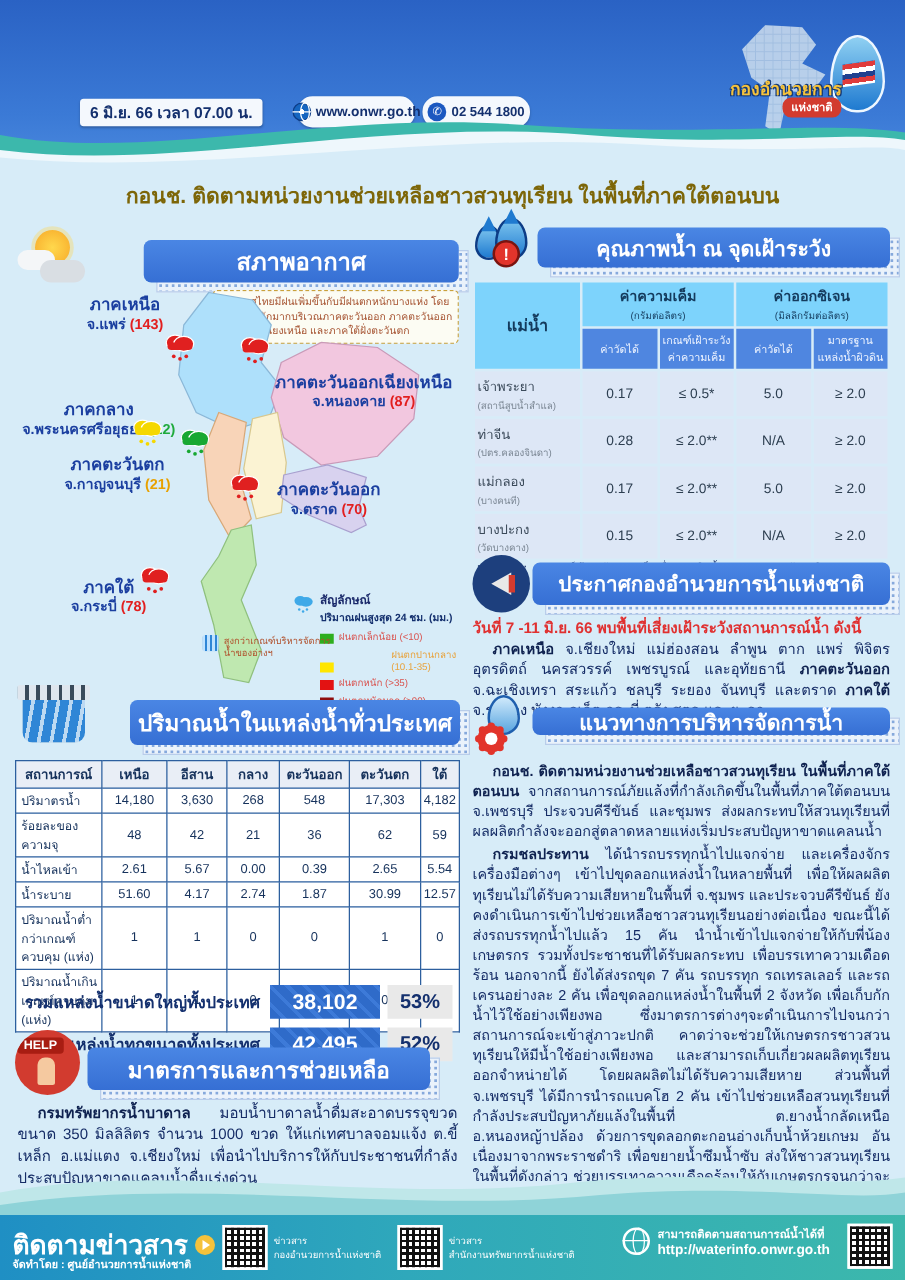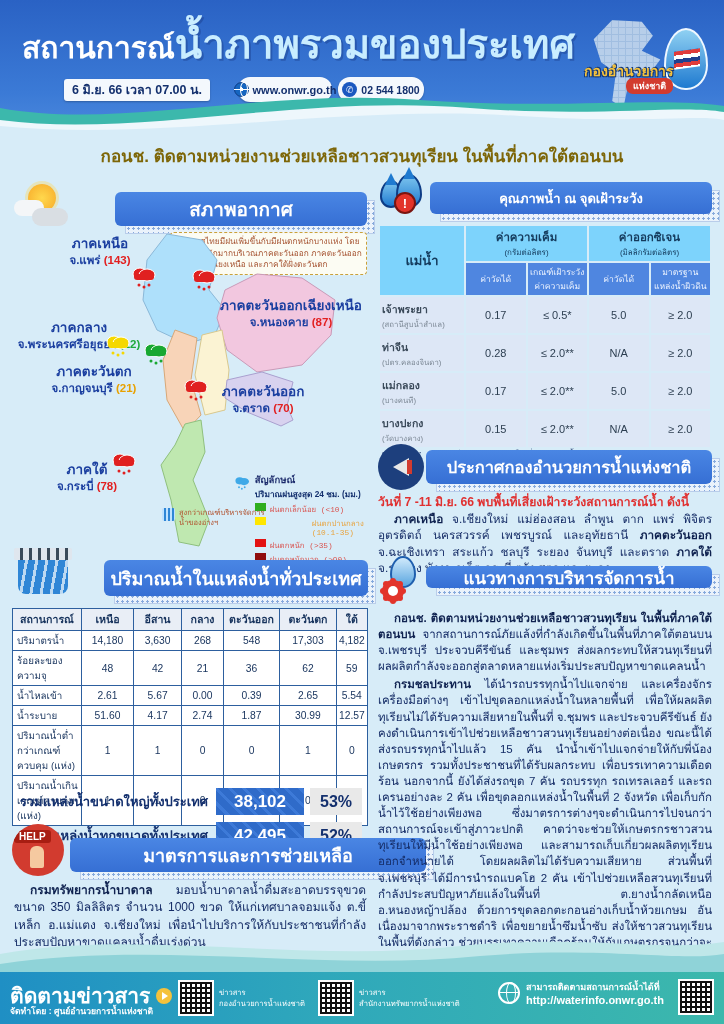--- a/index.html
+++ b/index.html
@@ -51,21 +51,21 @@
   
   .panel { position:absolute; }
   .note-box { position:absolute; border:1.5px dashed #c9a13b; background:rgba(255,253,242,.92);
     color:#a4502e; font-size:8.3px; line-height:1.4; text-align:center; padding:3px 4px; border-radius:4px; }
   .region { position:absolute; text-align:center; color:#1b3fa0; line-height:1.25; }
   .region .rname { font-weight:bold; font-size:13.5px; }
   .region .rprov { font-weight:bold; font-size:11.5px; }
   .legend { position:absolute; font-size:7.8px; color:#1b2a6b; }
   .legend .lg-title { font-weight:bold; font-size:9.5px; }
   .legend .lg-sub { font-weight:bold; font-size:8.3px; color:#14306e; }
-  .lg-item { display:flex; align-items:flex-start; gap:4px; margin-top:2px;font-family:Liberation Mono, monospace; }
+  .lg-item { display:flex; align-items:flex-end; gap:4px; margin-top:2px; }
   .lg-sw { width:11px; height:8px; flex:0 0 auto; }
   .resv-note { position:absolute; display:flex; gap:4px; align-items:flex-start; color:#b0502c; font-size:7.5px; line-height:1.3; }
   .resv-ic { width:13px; height:13px; background:#2f86d6; border-radius:2px; flex:0 0 auto;
     background-image:repeating-linear-gradient(90deg,#bfe2ff 0 2px,transparent 2px 4px); }
   .sun-ic { position:absolute; width:56px; height:50px; }
   .sun-core { position:absolute; left:14px; top:2px; width:28px; height:28px; border-radius:50%;
     background:radial-gradient(circle,#ffd84d,#f7a928); box-shadow:0 0 0 3px rgba(255,216,77,.35); }
   .sun-cloud1 { position:absolute; left:0; top:18px; width:30px; height:16px; border-radius:10px; background:#f4f6f8; }
   .sun-cloud2 { position:absolute; left:18px; top:26px; width:36px; height:18px; border-radius:12px; background:#d9dee3; }
 
@@ -83,21 +83,21 @@
     background:#e9e9e9; color:#14306e; font-weight:bold; font-size:16px; }
 
   
   table.qual { border-collapse:separate; border-spacing:2px; width:334px; table-layout:fixed; }
   table.qual th, table.qual td { padding:2px; }
   .q-teal { background:#7dd3fc; color:#143a5c; font-weight:bold; text-align:center; }
   .q-teal .unit { font-weight:normal; font-size:8px; display:block; }
   .q-blue { background:#4f86e0; color:#eef4ff; font-size:8.6px; text-align:center; font-weight:normal; }
   .q-cell { background:#dde7f6; color:#2c3e50; font-size:11px; text-align:center; }
   .q-river { background:#dde7f6; text-align:left; padding-left:6px; color:#3b4a5a; }
-  .q-river .rv { font-weight:bold; font-size:10.5px; display:block; }
+  .q-river .rv { font-weight:normal; font-size:10.5px; display:block; }
   .q-river .st { font-size:7.8px; color:#7b8794; display:block; }
   .q-notes { font-size:8.4px; color:#314a7e; line-height:1.5; }
   .q-notes .nlabel { font-weight:bold; margin-right:8px; }
 
   
   .body-text { color:#152c66; text-align:justify; }
   .red-intro { color:#e03030; font-weight:bold; }
   .indent { text-indent:16px; }
 
   
@@ -145,23 +145,20 @@
   .f-info .l1 { font-size:9px; font-weight:bold; }
   .f-info .l2 { font-size:11px; font-weight:bold; }
   .f-globe { width:22px; height:22px; border:2px solid #fff; border-radius:50%; position:relative; flex:0 0 auto; }
   .f-globe::after { content:""; position:absolute; left:35%; top:-2px; bottom:-2px; width:45%; border:1.5px solid #fff; border-radius:50%; }
   .f-globe::before { content:""; position:absolute; top:45%; left:-2px; right:-2px; border-top:1.5px solid #fff; }
 </style>
 </head>
 <body>
 
 <div class="banner">
-  <div class="title-row">
-    <span class="title-prefix">สถานการณ์</span><span class="title-main">น้ำภาพรวมของประเทศ</span>
-  </div>
   <div class="pill date">6 มิ.ย. 66  เวลา 07.00 น.</div>
   <div class="pill www">
     <span class="globe-ic"></span>
     <span>www.onwr.go.th</span>
   </div>
   <div class="pill tel">
     <span class="tel-ic">✆</span>
     <span>02 544 1800</span>
   </div>
   <div class="logo">
@@ -406,36 +403,36 @@
     <div class="sval">42,495</div>
     <div class="spct">52%</div>
   </div>
 </div>
 
 <div class="panel" style="left:12px; top:838px; width:356px;">
   <div class="help-ic" style="left:0; top:-14px;">
     <div class="help-tag">HELP</div>
       <div class="help-hand"></div>
   </div>
-  <div class="hdr" style="left:58px; top:0; width:356px; height:34px;">
+  <div class="hdr" style="left:58px; top:0; width:274px; height:34px;">
     <div class="dots"></div>
     <div class="bar" style="font-size:18px;">มาตรการและการช่วยเหลือ</div>
   </div>
   <p class="body-text indent abs" id="measures-text" style="left:2px; top:44px; width:352px; font-size:12px; line-height:1.45;"><span style="font-weight: bold; color: rgb(15, 34, 80);">กรมทรัพยากรน้ำบาดาล</span><span> มอบน้ำบาดาลน้ำดื่มสะอาดบรรจุขวด ขนาด 350 มิลลิลิตร จำนวน 1000 ขวด ให้แก่เทศบาลจอมแจ้ง ต.ขี้เหล็ก อ.แม่แตง จ.เชียงใหม่ เพื่อนำไปบริการให้กับประชาชนที่กำลังประสบปัญหาขาดแคลนน้ำดื่มเร่งด่วน</span></p>
 </div>
 
 <div class="panel" style="left:378px; top:180px; width:334px;">
   <div class="drops-ic" style="left:2px; top:-8px;">
     <div class="drop" style="left:0; top:8px; width:22px; height:28px;"></div>
     <div class="drop" style="left:16px; top:2px; width:26px; height:34px;"></div>
     <div class="alert-circ" style="left:14px; top:20px; width:22px; height:22px; font-size:13px;">!</div>
   </div>
   <div class="hdr" style="left:52px; top:2px; width:282px; height:32px;">
     <div class="dots"></div>
-    <div class="bar" style="font-size:13px;">คุณภาพน้ำ ณ จุดเฝ้าระวัง</div>
+    <div class="bar" style="font-size:17px;">คุณภาพน้ำ ณ จุดเฝ้าระวัง</div>
   </div>
   <div class="abs" style="left:0; top:44px;">
     <table class="qual" id="quality-table">
         <tbody>
           <tr>
             <th class="q-teal" rowspan="2" style="width:84px; font-size:13px;">แม่น้ำ</th>
             <th class="q-teal" colspan="2" style="font-size:11.5px;">ค่าความเค็ม<span class="unit">(กรัมต่อลิตร)</span></th>
             <th class="q-teal" colspan="2" style="font-size:11.5px;">ค่าออกซิเจน<span class="unit">(มิลลิกรัมต่อลิตร)</span></th>
           </tr>
           <tr>

